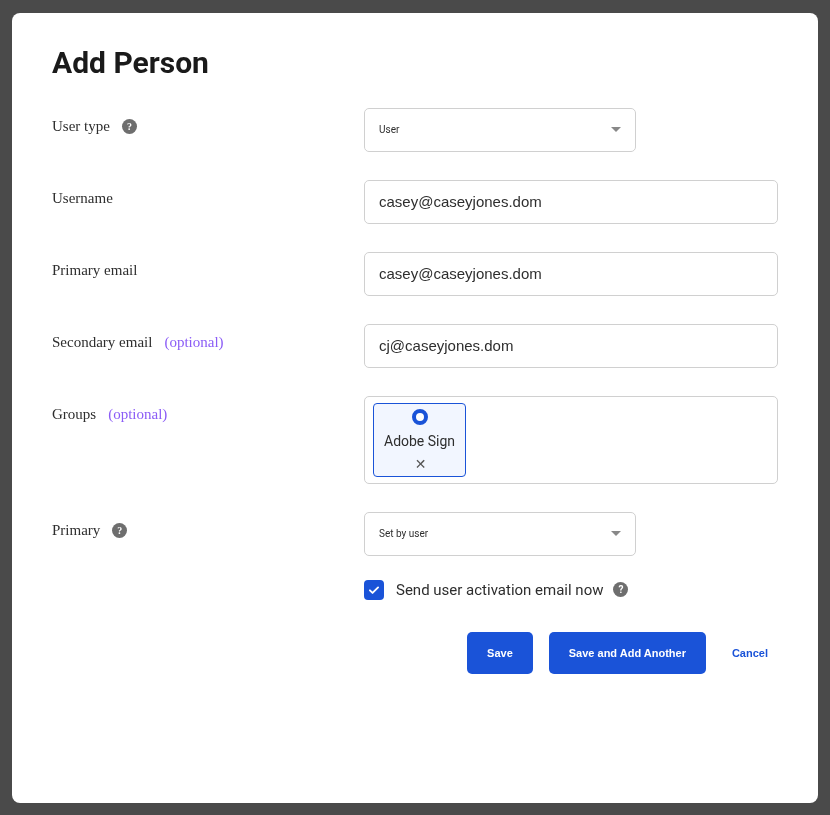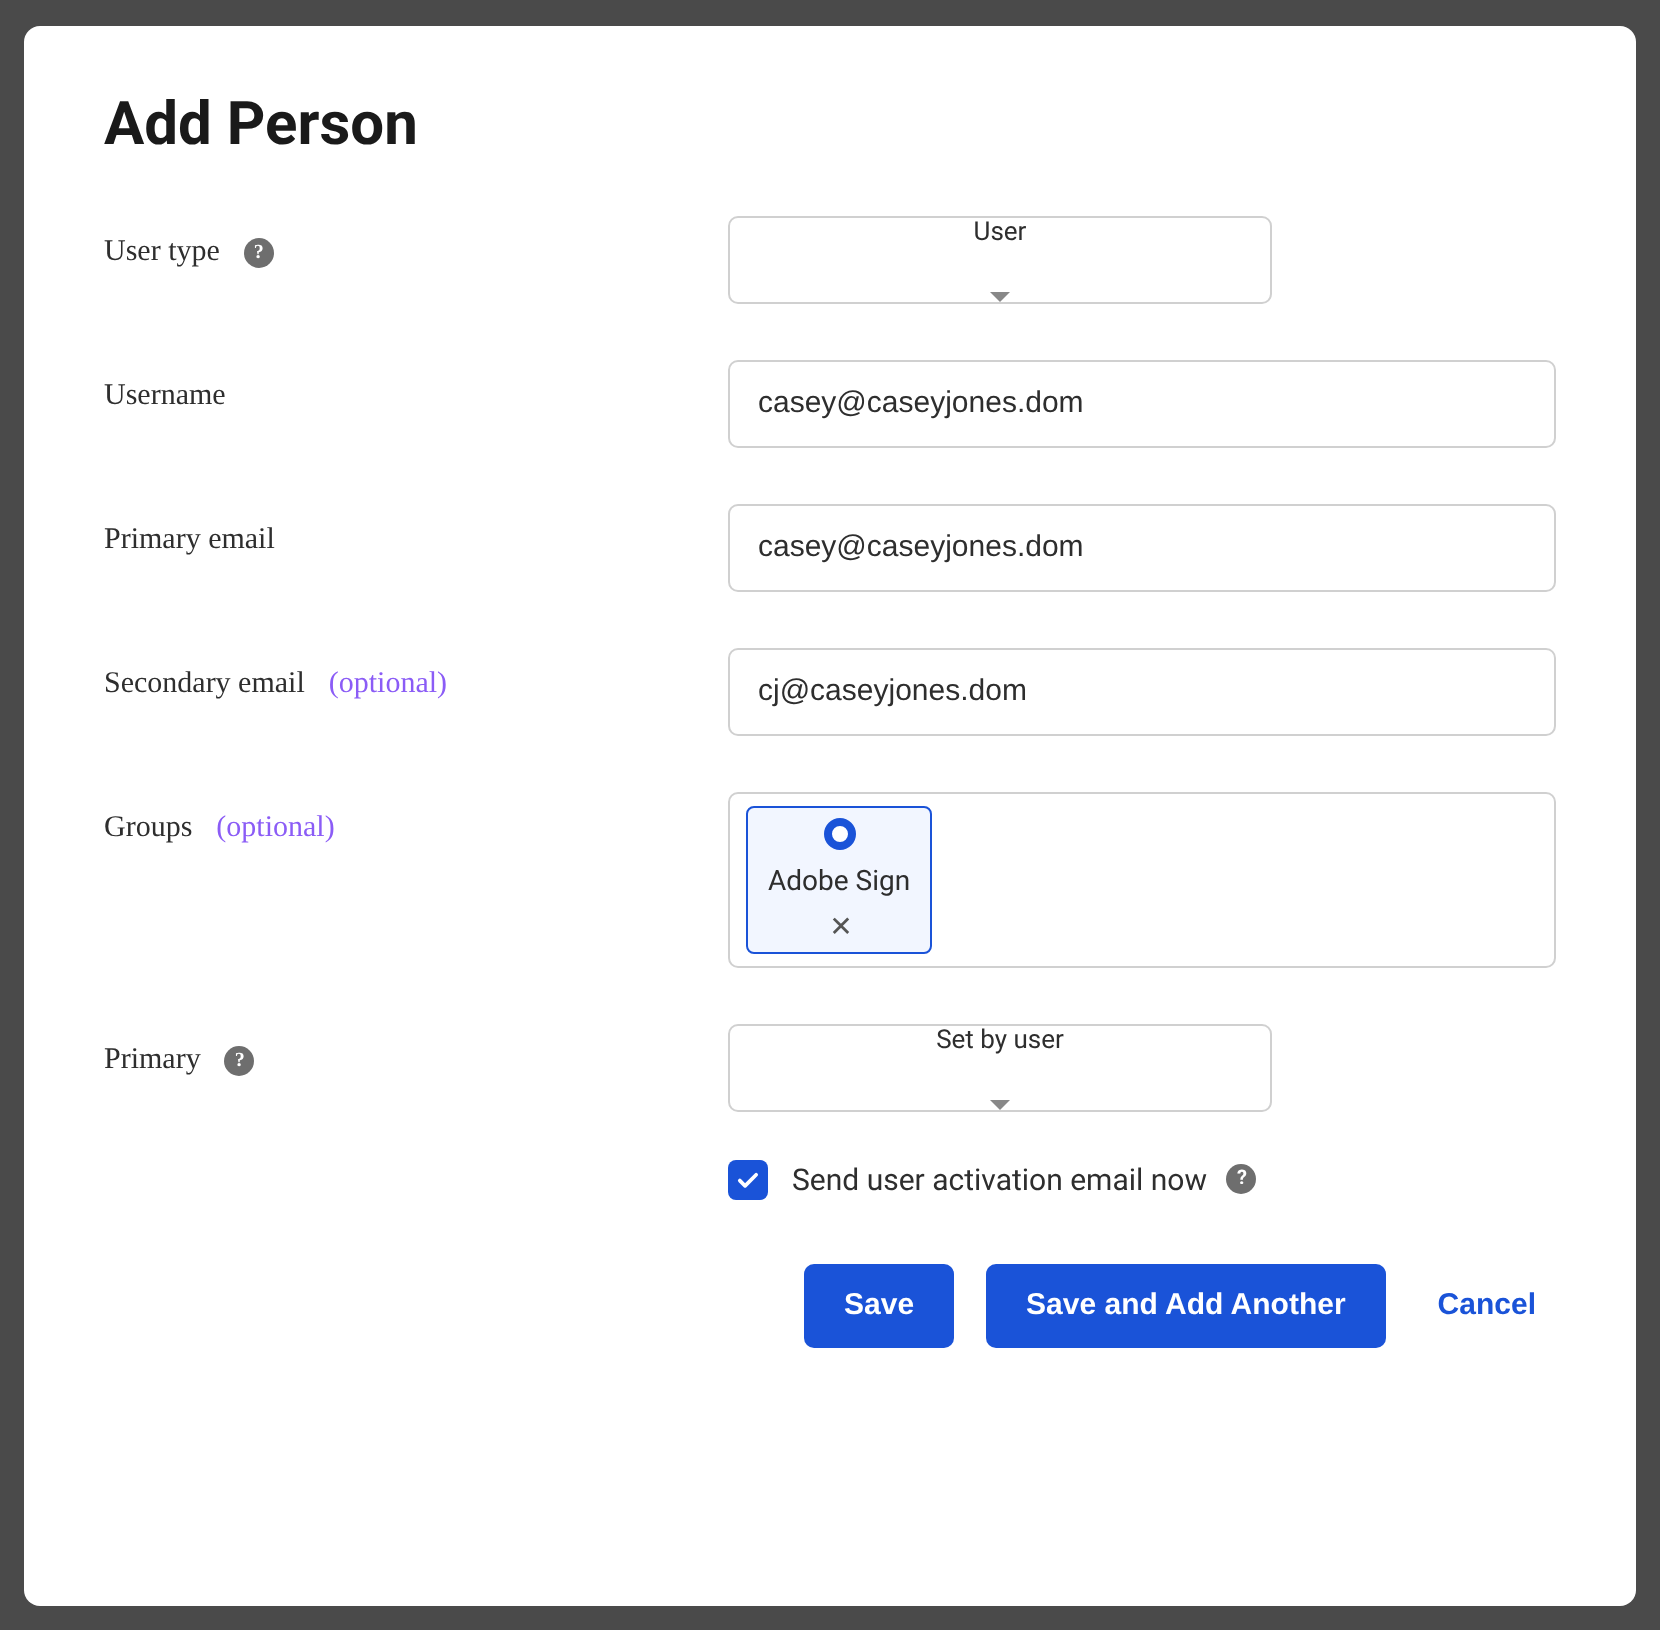--- a/index.html
+++ b/index.html
@@ -77,23 +77,22 @@
       background: #fff;
     }
     .select {
       width: 272px;
       height: 44px;
       padding: 0 14px;
       display: flex;
       align-items: center;
       justify-content: space-between;
       cursor: pointer;
-      font-size: 13px;
-      color: #2e2e2e;
-      flex-direction: column;
+      font-size: 10px;
+      color: #2e2e2e;
     }
     .select .caret {
       width: 0;
       height: 0;
       border-left: 5px solid transparent;
       border-right: 5px solid transparent;
       border-top: 5px solid #888;
     }
     .input {
       height: 44px;
@@ -172,21 +171,21 @@
     .actions {
       display: flex;
       align-items: center;
       justify-content: flex-end;
       gap: 16px;
     }
     .btn {
       height: 42px;
       padding: 0 20px;
       border-radius: 5px;
-      font-size: 15px;
+      font-size: 11px;
       font-weight: 600;
       border: none;
       cursor: pointer;
       display: inline-flex;
       align-items: center;
       justify-content: center;
     }
     .btn-primary {
       background: #1a53d8;
       color: #fff;

